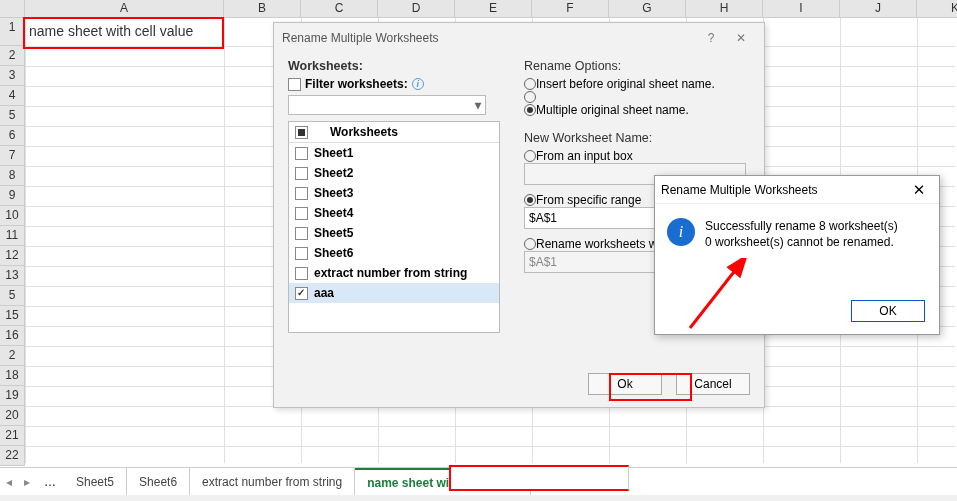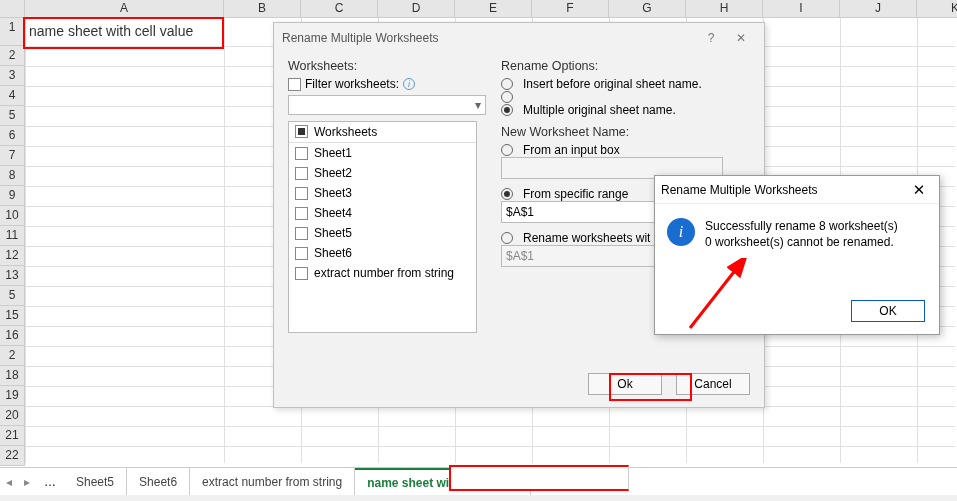--- a/index.html
+++ b/index.html
@@ -34,35 +34,35 @@
 .tab.active { border-top:2px solid #1b7e3c; font-weight:bold; color:#1b7e3c; background:#fff;}
 .tab-add { padding:0 10px; display:flex;align-items:center; color:#555;}
 .scrollbar { position:absolute; left:0; bottom:0; width:957px; height:6px; background:#f0f0f0;}
 
 
 .dialog { position:absolute; left:273px; top:22px; width:492px; height:386px; background:#f2f2f2; border:1px solid #c0c0c0; box-shadow:2px 2px 6px rgba(0,0,0,0.15);}
 .dialog .titlebar { height:30px; display:flex; align-items:center; padding:0 8px; color:#555;}
 .dialog .titlebar .title { flex:1;}
 .dialog .titlebar .q, .dialog .titlebar .x { width:30px; text-align:center; color:#777;}
 .dialog .body { padding:6px 14px 10px 14px; display:flex; gap:24px; height:310px;}
-.dialog .left { width:189px;}
+.dialog .left { width:212px;font-weight:bold;}
 .dialog .right { width:222px;}
 .section-label { color:#333; margin-bottom:4px; font-size:12.5px;}
 .filter-row { display:flex; align-items:center; gap:4px; margin-bottom:4px;}
 .chk { width:13px; height:13px; border:1px solid #888; background:#fff; display:inline-block;}
 .chk.checked::after { content:"✓"; font-size:10px; color:#333; position:relative; left:1px; top:-3px;}
 .info { width:12px;height:12px;border:1px solid #5b9bd5;border-radius:50%;color:#5b9bd5;font-size:9px;text-align:center;line-height:10px; font-style:italic;}
 .filter-select { width:198px; height:20px; border:1px solid #bbb; background:#fff;}
 .ws-list { border:1px solid #bbb; background:#fff; height:212px; margin-top:6px;}
-.ws-head { display:flex; gap:6px; padding:3px 6px; border-bottom:1px solid #ddd;}
+.ws-head { display:flex; align-items:center; gap:22px; padding:3px 6px; border-bottom:1px solid #ddd;}
 .ws-head .hbox { width:13px;height:13px;border:1px solid #888; background:#fff; position:relative;}
 .ws-head .hbox::after { content:""; position:absolute; left:2px; top:2px; width:7px; height:7px; background:#333;}
 .ws-item { display:flex; align-items:center; gap:6px; padding:3px 6px;}
 .ws-item.sel { background:#d9e8f7;}
-.radio-row { display:flex; align-items:center; gap:10px; margin:0 0;}
+.radio-row { display:flex; align-items:center; gap:0; margin:0 0;}
 .radio { width:12px;height:12px;border:1px solid #666;border-radius:50%;display:inline-block;position:relative;}
 .radio.on::after { content:"";position:absolute;left:2px;top:2px;width:6px;height:6px;border-radius:50%;background:#333;}
 .text-input { width:222px; height:22px; border:1px solid #bbb; background:#fff; display:flex; align-items:center; padding:0 4px; margin-bottom:8px;}
 .text-input .picker { margin-left:auto; width:20px;height:16px;border:1px solid #ccc;background:#f5f5f5;}
 .text-input.disabled { background:#f4f4f4; color:#888;}
 .footer { position:absolute; right:14px; bottom:12px; display:flex; gap:14px;}
 .btn { width:74px; height:22px; border:1px solid #aaa; background:#f8f8f8; text-align:center; line-height:20px;}
 
 
 .msgbox { position:absolute; left:654px; top:175px; width:286px; height:160px; background:#fff; border:1px solid #999; box-shadow:2px 2px 8px rgba(0,0,0,0.25);}
@@ -201,38 +201,42 @@
               <span>Sheet5</span>
             </div>
             <div class="ws-item">
               <span class="chk"></span>
               <span>Sheet6</span>
             </div>
             <div class="ws-item">
               <span class="chk"></span>
               <span>extract number from string</span>
             </div>
+            <div class="ws-item sel">
+              <span class="chk checked"></span>
+              <span>aaa</span>
+            </div>
           </div>
       </div>
     </div>
     <div class="right">
       <div class="section-label">Rename Options:</div>
       <div class="radio-row">
           <span class="radio" id="ro0"></span>
           <span>Insert before original sheet name.</span>
         </div>
       <div class="radio-row">
           <span class="radio" id="ro1"></span>
         </div>
       <div class="radio-row">
           <span class="radio on" id="ro2"></span>
           <span>Multiple original sheet name.</span>
         </div>
 
-      <div class="section-label" style="margin-top:8px">New Worksheet Name:</div>
+      <div class="section-label" style="margin-top:14px">New Worksheet Name:</div>
       <div class="radio-row">
           <span class="radio" id="ns0"></span>
           <span>From an input box</span>
         </div>
       <div class="text-input disabled"></div>
       <div class="radio-row">
           <span class="radio on" id="ns1"></span>
           <span>From specific range</span>
         </div>
       <div class="text-input">

